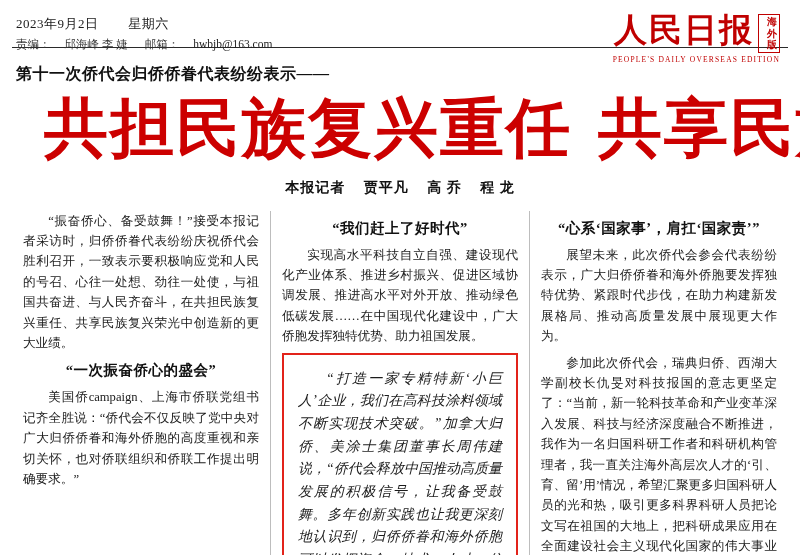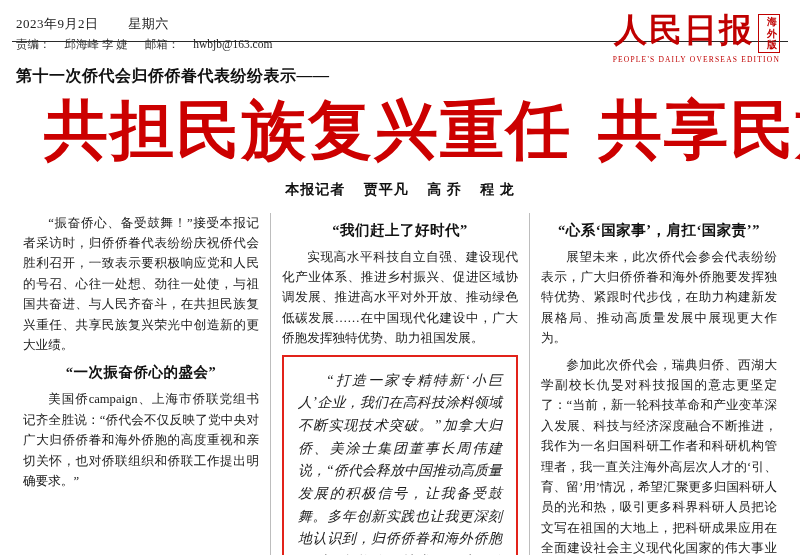--- a/index.html
+++ b/index.html
@@ -22,21 +22,21 @@
     padding: 0 12px;
   }
 
   
   .masthead {
     display: flex;
     align-items: flex-start;
     justify-content: space-between;
     padding: 14px 4px 6px 4px;
     border-bottom: 1px solid #2a2a2a;
-    height: 42px;
+    height: 48px;
     box-sizing: border-box;
   }
   .masthead-left {
     font-size: 12.5px;
     line-height: 1.55;
     color: #1a1a1a;
   }
   .mast-date-row {
     font-size: 13px;
     letter-spacing: 0.5px;
@@ -85,21 +85,21 @@
   }
   .logo-pinyin {
     margin-top: 2px;
     font-size: 7.5px;
     color: #c00000;
     letter-spacing: 1.2px;
   }
 
   
   .kicker {
-    margin-top: 24px;
+    margin-top: 16px;
     padding-left: 4px;
     font-size: 16px;
     font-weight: bold;
     color: #111;
     letter-spacing: 0.5px;
   }
   .headline {
     margin-top: 8px;
     text-align: right;
     color: #cc0000;

